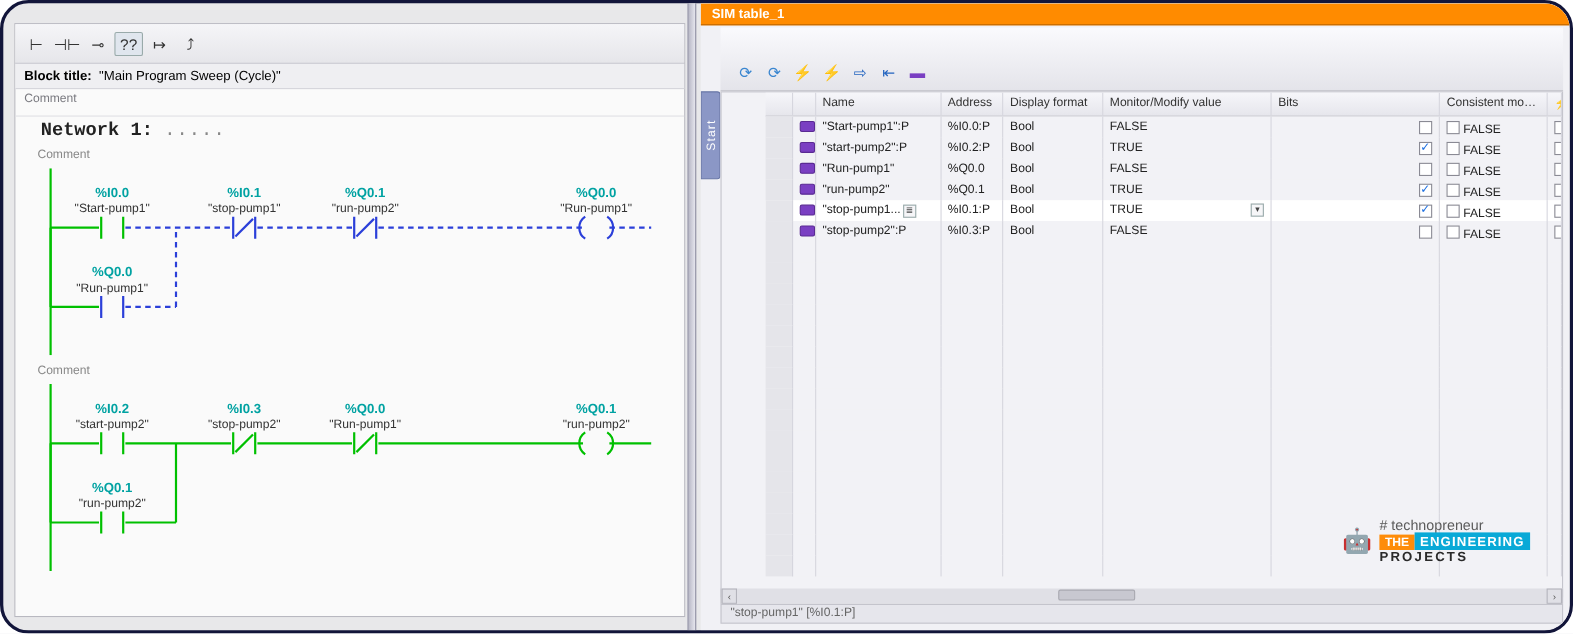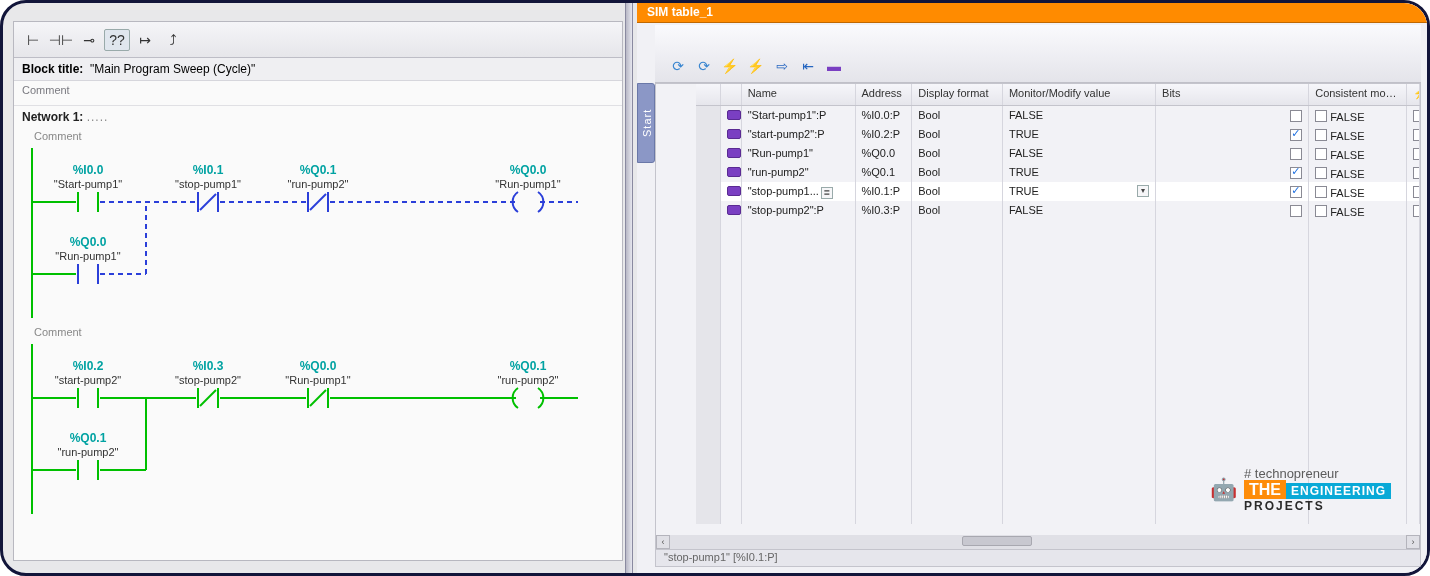--- a/index.html
+++ b/index.html
@@ -54,30 +54,32 @@
   .comment-row {
     font-size: 11px;
     color: #7a7a80;
     padding: 3px 8px;
   }
   .network-block {
     padding: 6px 0 0 0;
   }
   .network-hdr {
     font-weight: 600;
-    font-size: 12px;
-    padding: 4px 8px;
+    font-size: 17px;
+    padding: 4px 23px;
     color: #222;
     border-top: 1px solid #e0e0e4;
+    font-family: Liberation Mono, monospace;
   }
   .network-hdr .dots { color:#888; letter-spacing:1px; font-weight:400;}
   .net-comment { font-size:11px;color:#888;padding:2px 20px 6px; }
   .ladder-area {
     position: relative;
     height: 170px;
+    margin-left: 14px;
   }
   .ladder-area svg { position:absolute; left:14px; top:0; }
   .rail { stroke:#00c000; stroke-width:2; }
   .wire-on { stroke:#00c000; stroke-width:2; fill:none; }
   .wire-off { stroke:#2b3fd9; stroke-width:2; stroke-dasharray:5 4; fill:none; }
   .contact-on { stroke:#00c000; stroke-width:2; fill:none; }
   .contact-off { stroke:#2b3fd9; stroke-width:2; fill:none; }
   .tag-addr { fill:#00a2a2; font-size:12px; font-weight:600; text-anchor:middle; }
   .tag-name { fill:#333; font-size:11px; text-anchor:middle; }
 
@@ -205,21 +207,21 @@
   .scrollbar-h .thumb{position:absolute;left:40%;top:1px;height:10px;width:70px;background:#c8c8d0;border:1px solid #a8a8b0;border-radius:2px;}
   .scrollbar-h .arrL,.scrollbar-h .arrR{position:absolute;top:0;width:14px;height:14px;border:1px solid #b4b4bc;font-size:9px;line-height:12px;text-align:center;color:#555;}
   .scrollbar-h .arrL{left:0}.scrollbar-h .arrR{right:0}
   .watermark{
     position:absolute; right:36px; bottom:60px;
     display:flex; align-items:center; gap:6px;
     font-size:11px;
     opacity:.96;
   }
   .wm-robot{font-size:22px;color:#666;}
-  .wm-the{background:#ff8800;color:#fff;padding:1px 5px;font-weight:700;font-size:16px;}
+  .wm-the{background:#ff8800;color:#fff;padding:1px 5px;font-weight:700;font-size:11px;}
   .wm-eng{background:#00a7d6;color:#fff;padding:1px 5px;font-weight:700;font-size:12px;letter-spacing:1px;}
   .wm-stack{display:flex;flex-direction:column;align-items:flex-start;}
   .wm-sub{font-size:13px;color:#555;}
   .wm-proj{font-size:12px;color:#222;font-weight:600;letter-spacing:2px;text-align:right;}
   .divider{
     position:absolute; left:622px;top:0;bottom:0;width:8px;
     background:linear-gradient(90deg,#b8b8c6,#e6e6ee);
     border-left:1px solid #8a8aa0;border-right:1px solid #8a8aa0;
   }
 </style>

